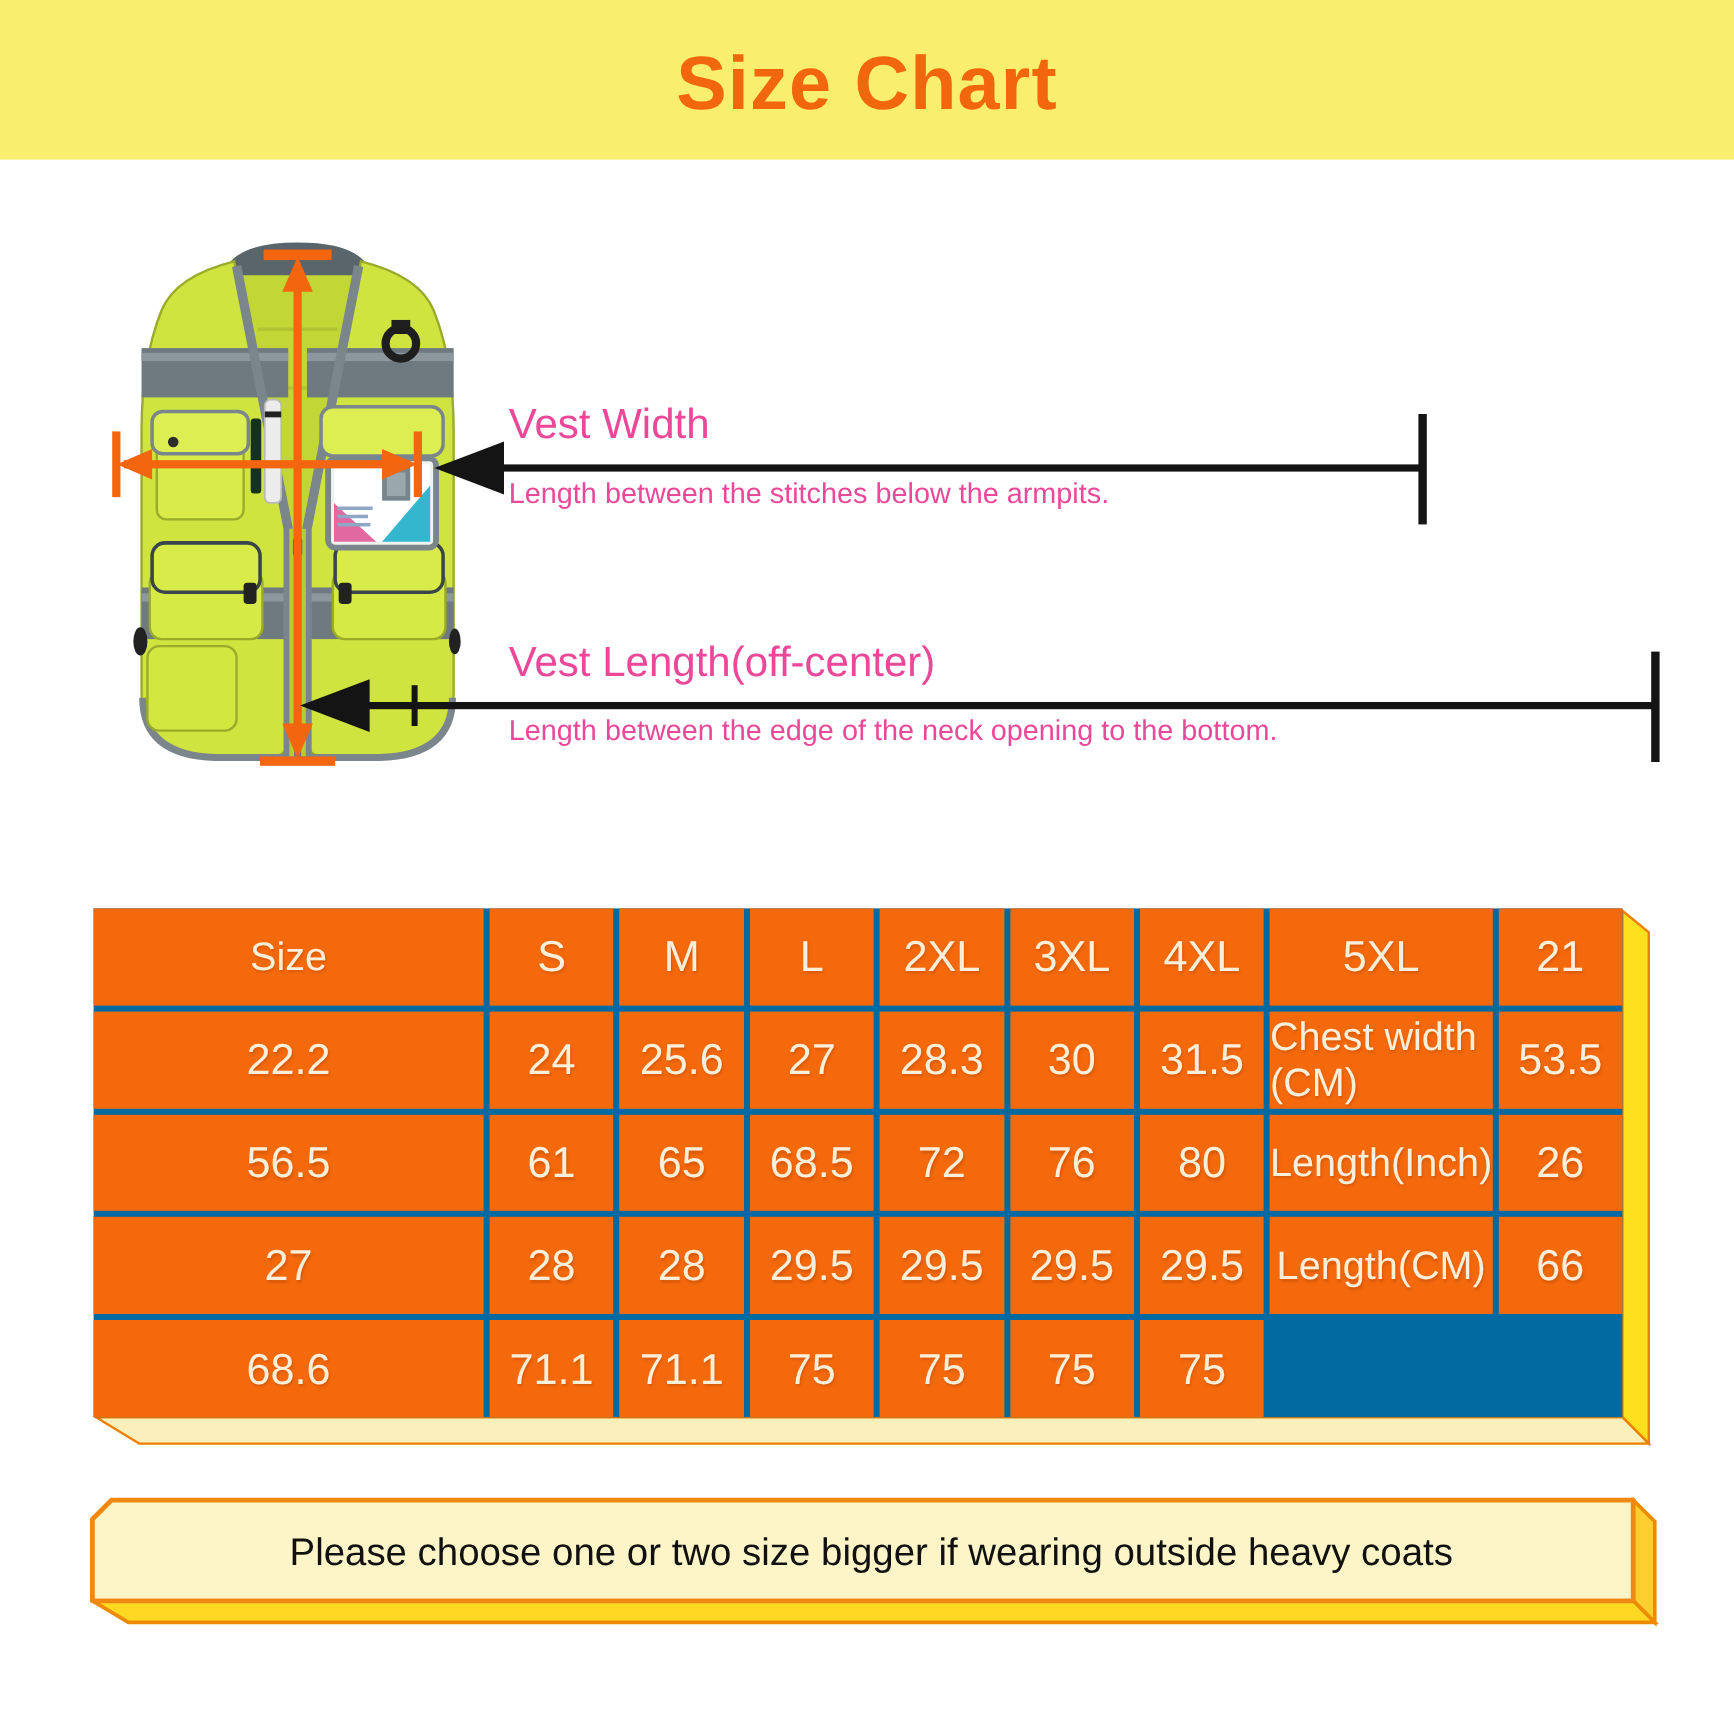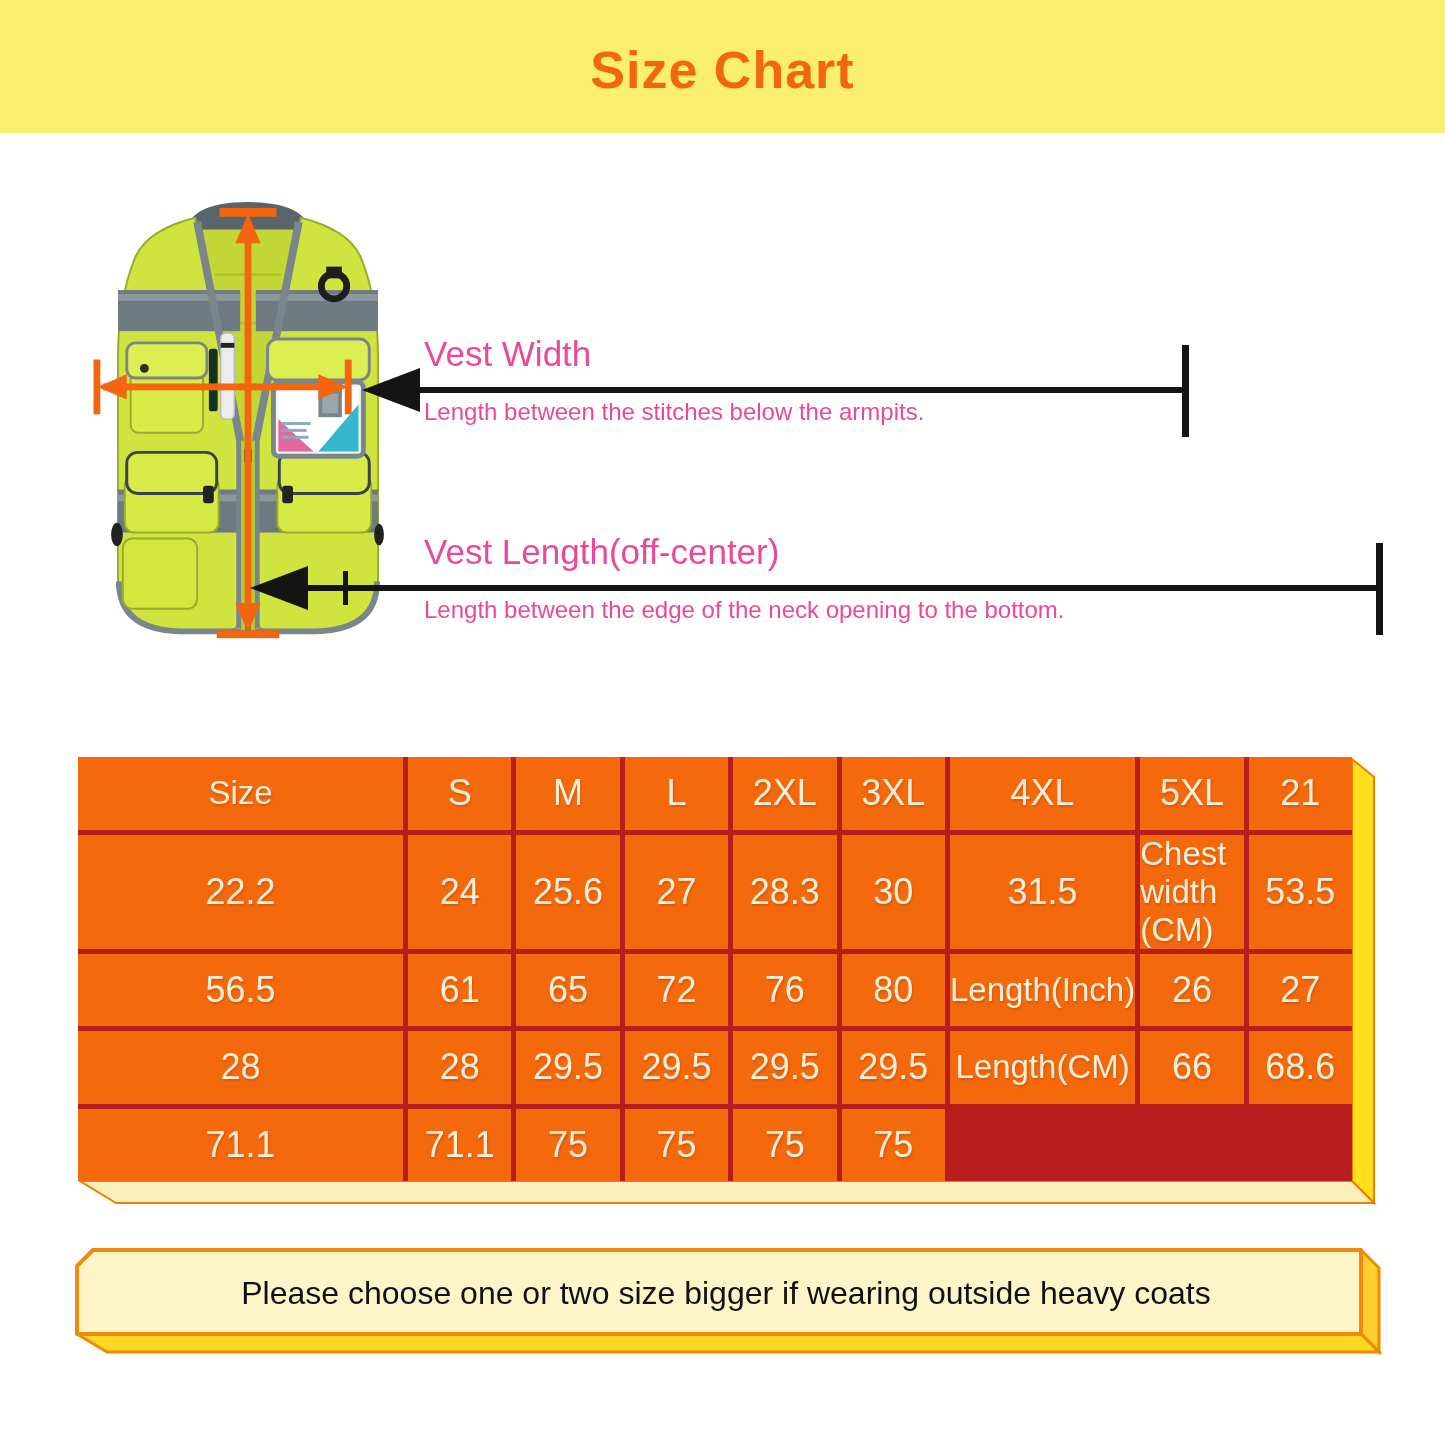--- a/index.html
+++ b/index.html
@@ -4,36 +4,36 @@
 <style>
   html,body{margin:0;padding:0;background:#fff;}
   #page{
     position:relative;width:1445px;height:1445px;overflow:hidden;background:#fff;
     font-family:"Liberation Sans",sans-serif;
   }
   
   .banner-top{position:absolute;left:0;top:0;width:1445px;height:133px;background:#FAEE6E;}
   .banner-top h1{
     margin:0;height:133px;line-height:140px;text-align:center;
-    font-size:52px;font-weight:bold;color:#F2670D;letter-spacing:1px;
+    font-size:63px;font-weight:bold;color:#F2670D;letter-spacing:1px;
   }
   
   .vest-wrap{position:absolute;left:72px;top:196px;width:352px;height:460px;}
   
   .arrow-overlay{position:absolute;left:0;top:0;width:1445px;height:1445px;pointer-events:none;}
   
   .ann{position:absolute;color:#ec4899;white-space:nowrap;}
   .ann.label{font-size:35px;}
   .ann.desc{font-size:24px;}
   
   .table-3d{position:absolute;left:78px;top:757px;width:1300px;height:450px;}
   .size-grid{
     position:absolute;left:78px;top:757px;width:1274px;height:424px;
     display:grid;grid-template-columns:325px repeat(8,1fr);grid-template-rows:repeat(5,1fr);
-    gap:5px;background:#b91c1c;
+    gap:5px;background:#0369a1;
   }
   .size-grid .cell{
     background:#F5690D;color:#FBEFD9;display:flex;align-items:center;justify-content:center;
     font-size:36px;text-shadow:1px 2px 2px rgba(160,60,0,0.35);
   }
   .size-grid .rowlabel{font-size:33px;}
   
   .note-wrap{position:absolute;left:75px;top:1248px;width:1310px;height:112px;}
   .note-text{
     position:absolute;left:20px;top:0;width:1262px;height:88px;line-height:90px;
@@ -182,20 +182,21 @@
       <div class="cell">25.6</div>
       <div class="cell">27</div>
       <div class="cell">28.3</div>
       <div class="cell">30</div>
       <div class="cell">31.5</div>
       <div class="cell rowlabel">Chest width (CM)</div>
       <div class="cell">53.5</div>
       <div class="cell">56.5</div>
       <div class="cell">61</div>
       <div class="cell">65</div>
+      <div class="cell">68.5</div>
       <div class="cell">72</div>
       <div class="cell">76</div>
       <div class="cell">80</div>
       <div class="cell rowlabel">Length(Inch)</div>
       <div class="cell">26</div>
       <div class="cell">27</div>
       <div class="cell">28</div>
       <div class="cell">28</div>
       <div class="cell">29.5</div>
       <div class="cell">29.5</div>

